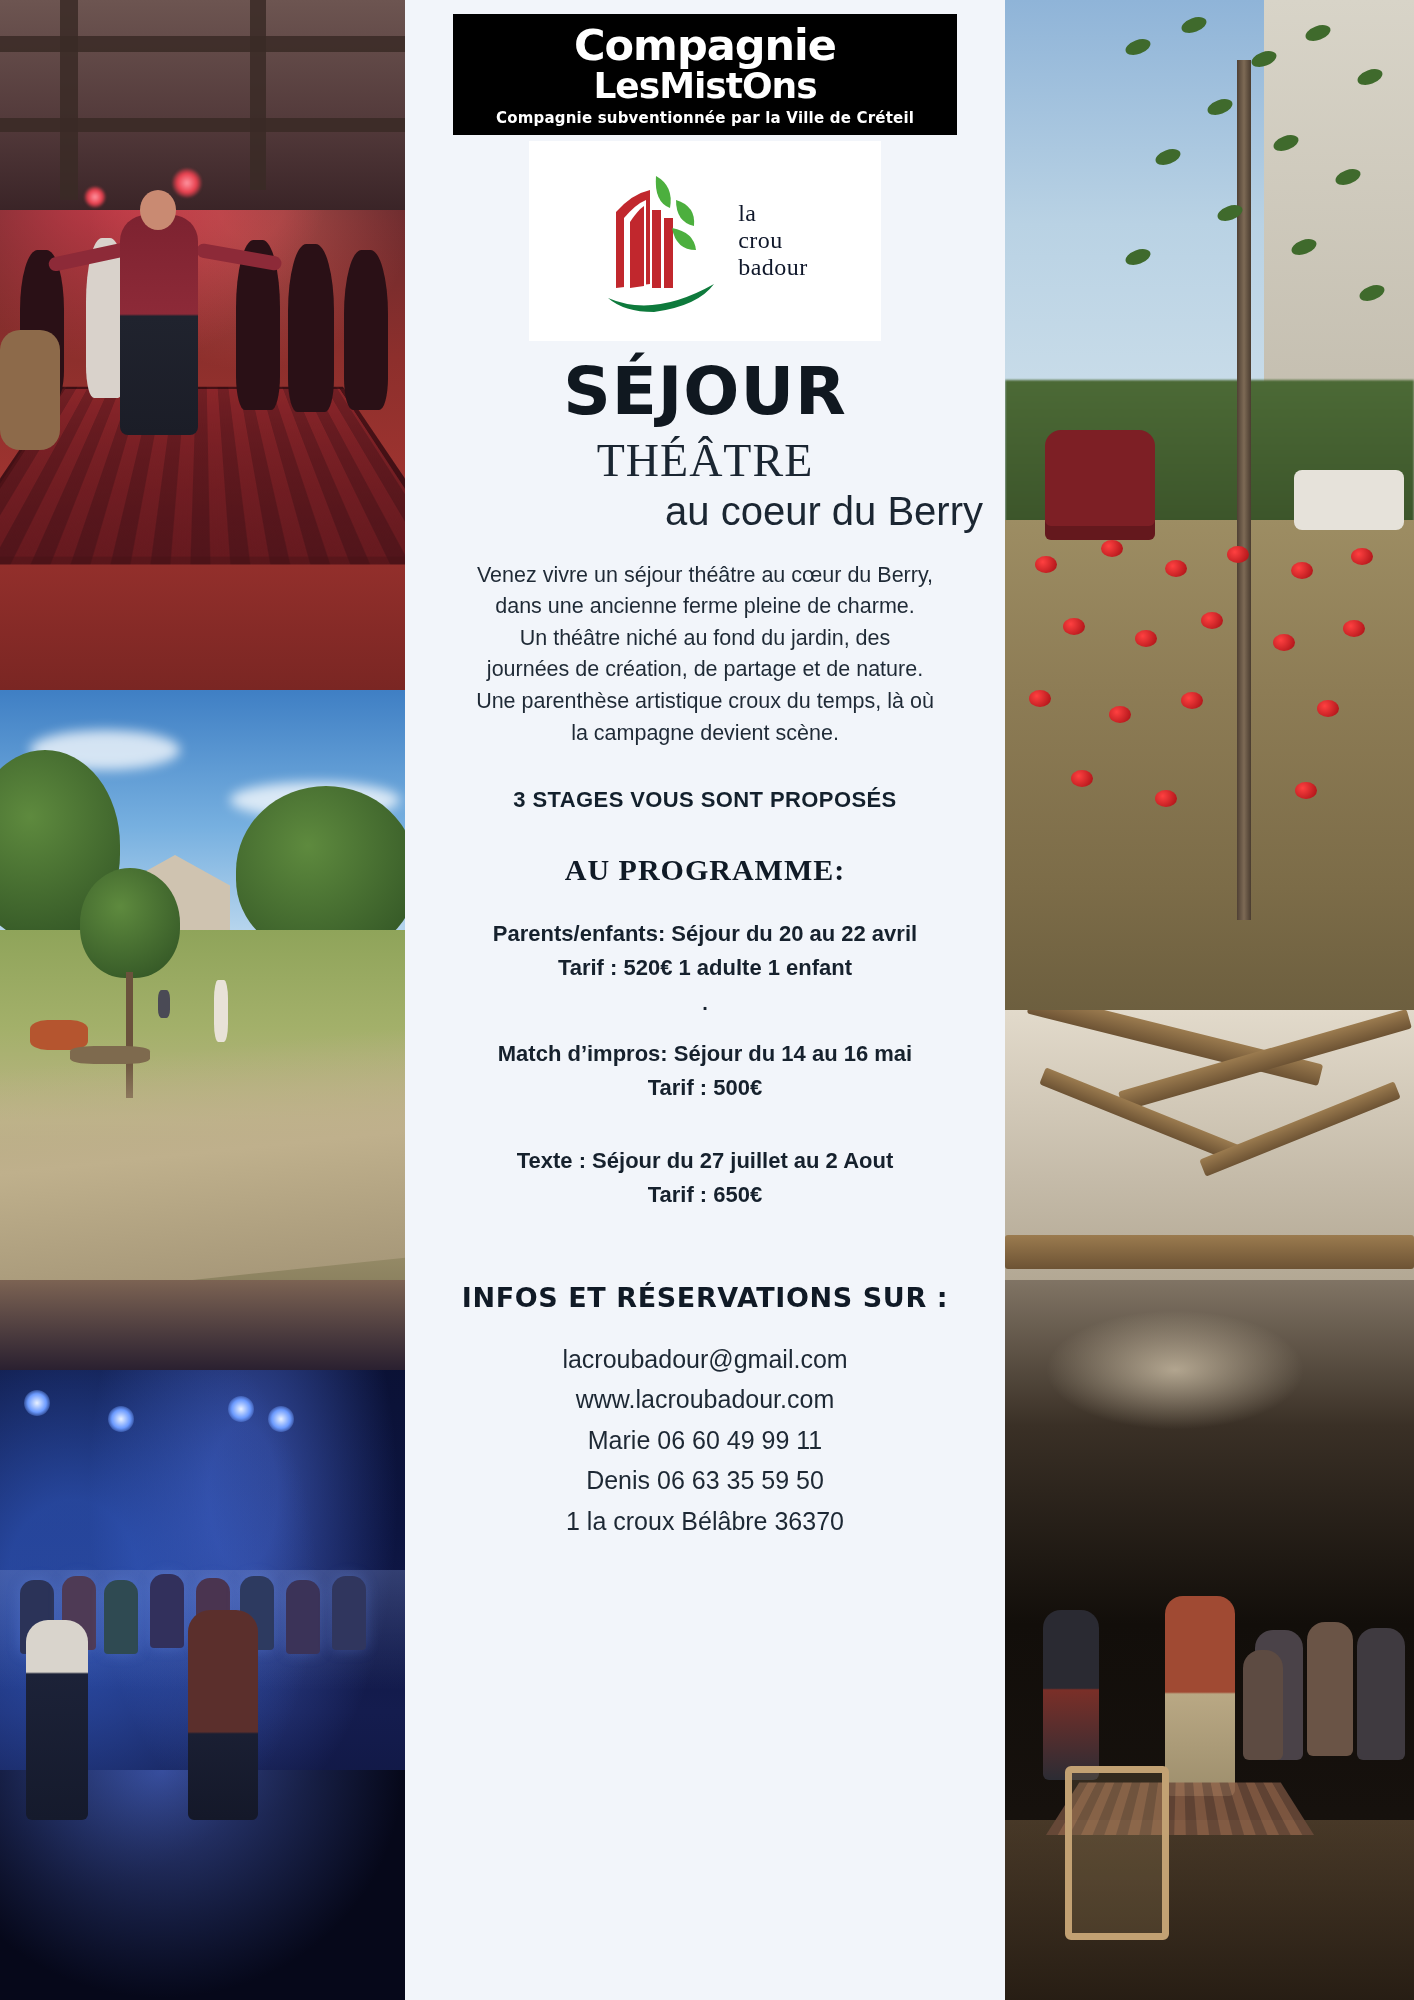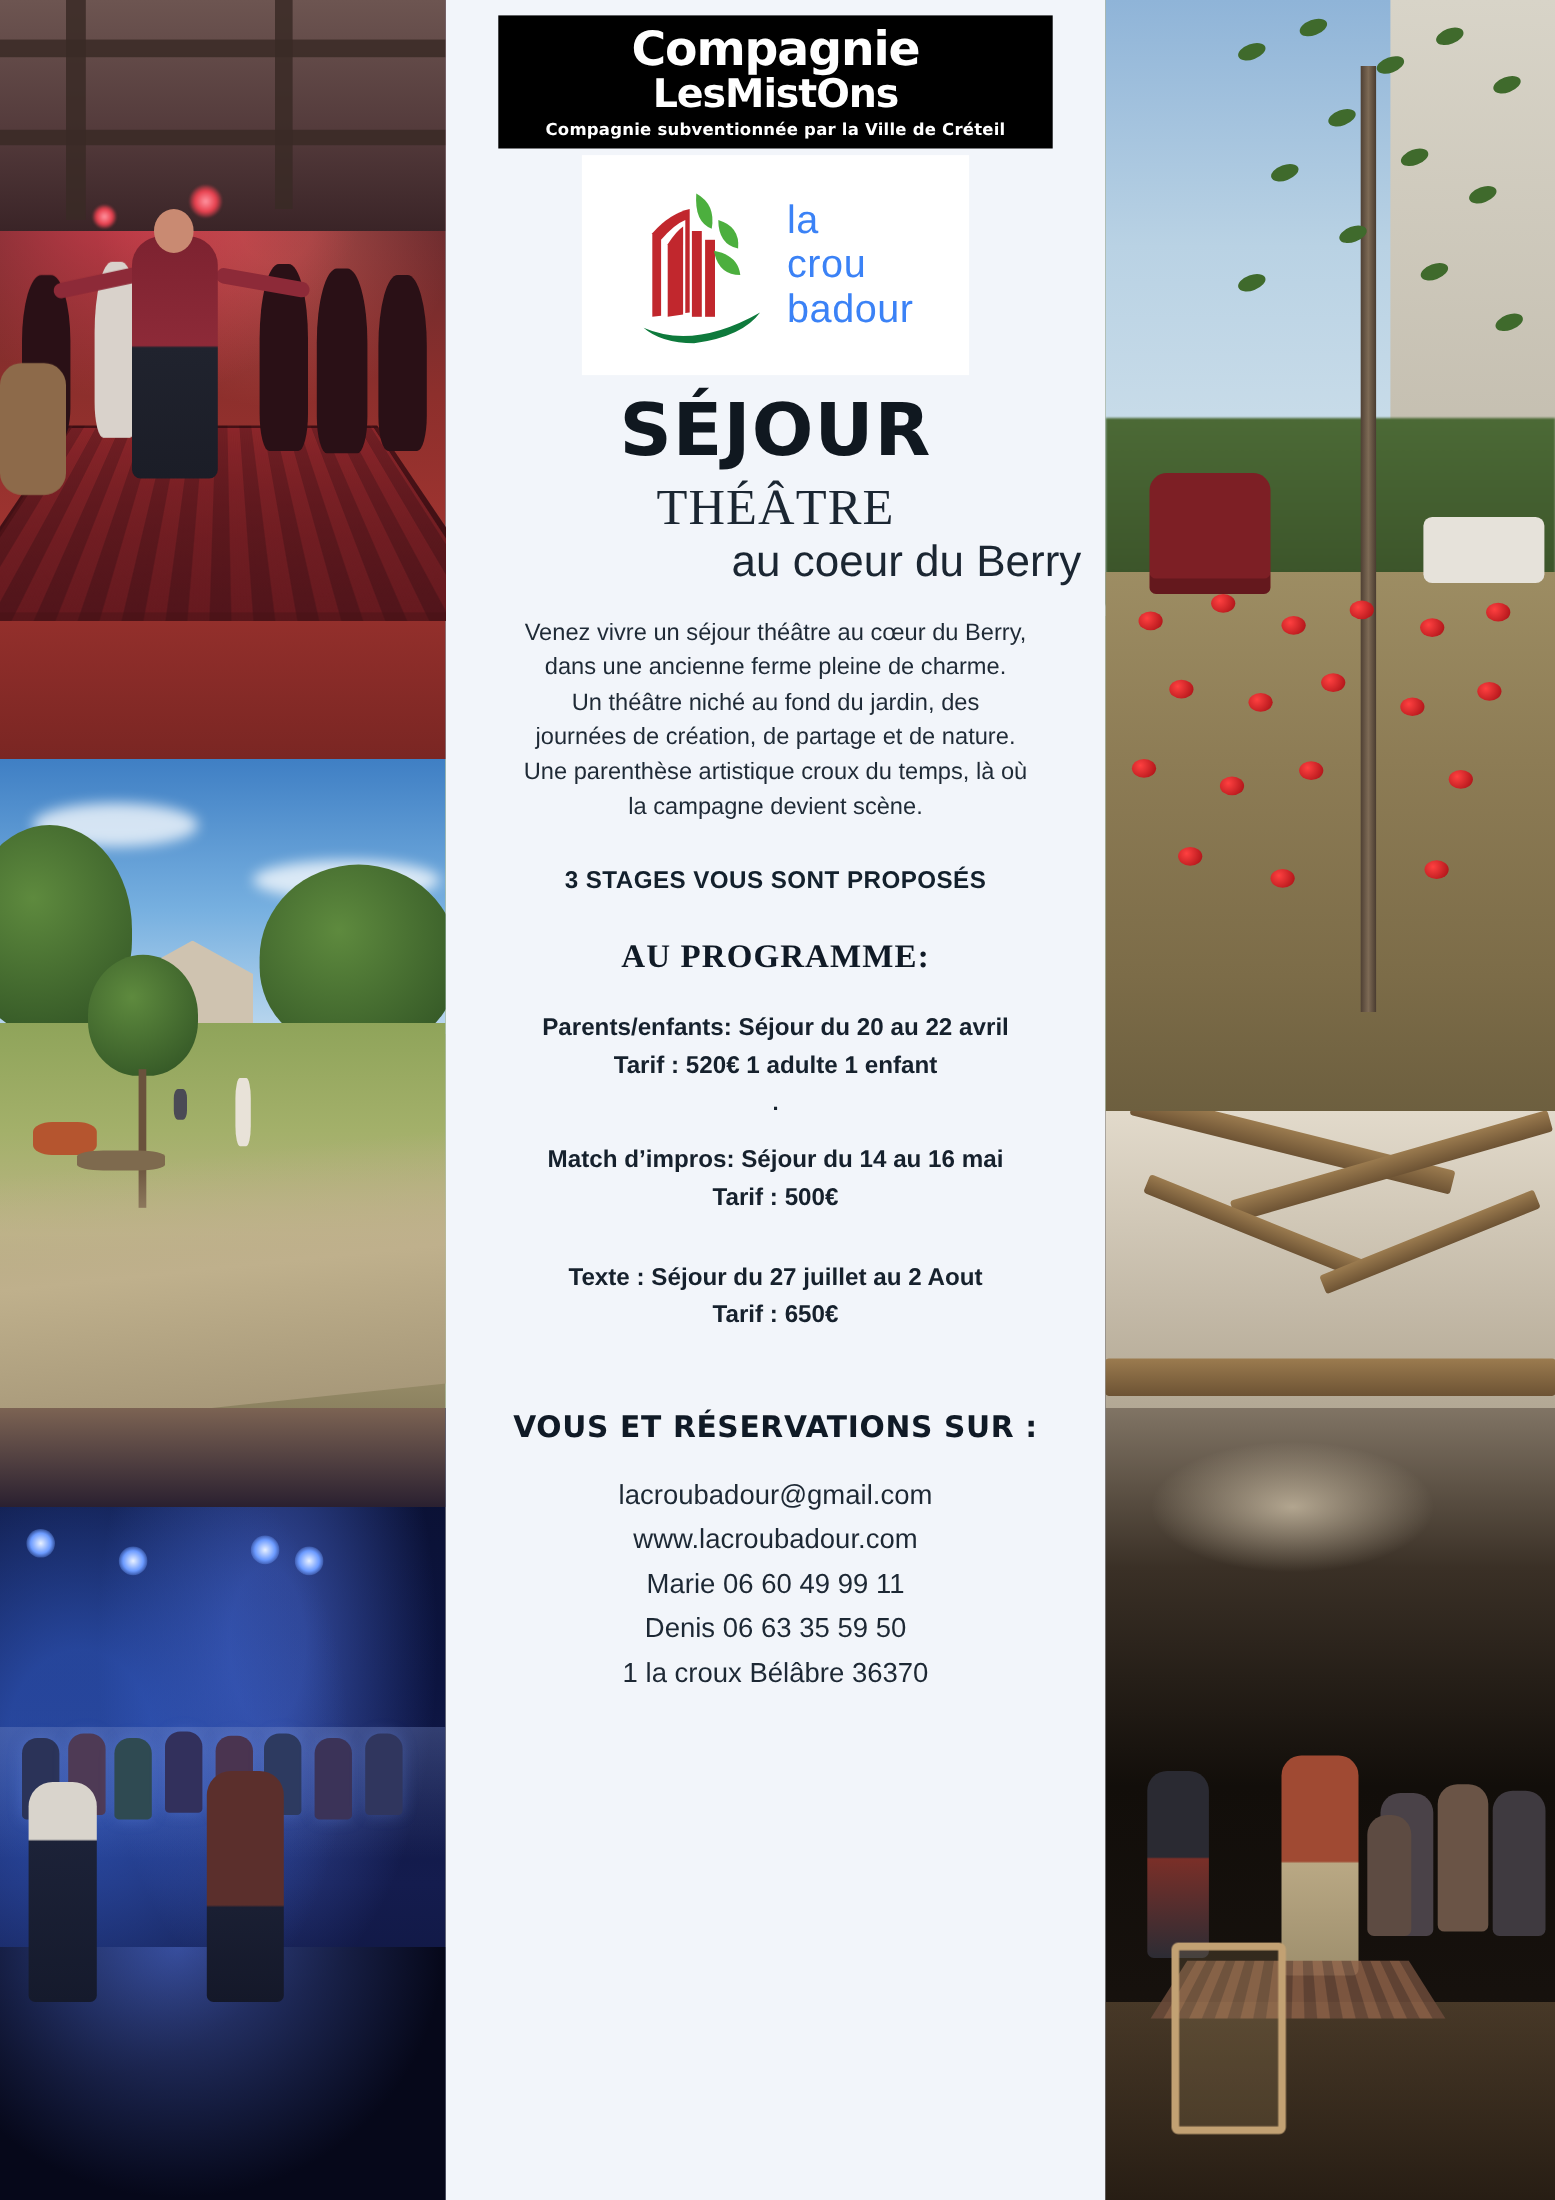--- a/index.html
+++ b/index.html
@@ -192,23 +192,23 @@
     margin: 6px auto 0;
     background: #ffffff;
     display: flex;
     align-items: center;
     justify-content: center;
     gap: 6px;
   }
   .crou-mark { position: relative; width: 130px; height: 150px; }
   .crou-text {
     text-align: left;
-    font-family: Liberation Sans, sans-serif;
-    color: #3b82f6;
-    font-size: 36px;
+    font-family: Liberation Serif, serif;
+    color: #0f172a;
+    font-size: 24px;
     line-height: 1.12;
     letter-spacing: .5px;
   }
 
   .title-sejour {
     font-family: "DejaVu Sans", sans-serif;
     font-weight: bold;
     font-size: 66px;
     letter-spacing: 1px;
     margin: 12px 0 4px;
@@ -493,21 +493,21 @@
     <div class="offer second">
       <div>Match d’impros: Séjour du 14 au 16 mai</div>
       <div>Tarif : 500€</div>
     </div>
 
     <div class="offer third">
       <div>Texte : Séjour du 27 juillet au 2 Aout</div>
       <div>Tarif : 650€</div>
     </div>
 
-    <div class="infos-title">VOUS ET RÉSERVATIONS SUR :</div>
+    <div class="infos-title">INFOS ET RÉSERVATIONS SUR :</div>
 
     <div class="contacts">
       <div>lacroubadour@gmail.com</div>
       <div>www.lacroubadour.com</div>
       <div>Marie 06 60 49 99 11</div>
       <div>Denis 06 63 35 59 50</div>
       <div>1 la croux Bélâbre 36370</div>
     </div>
   </div>
 

